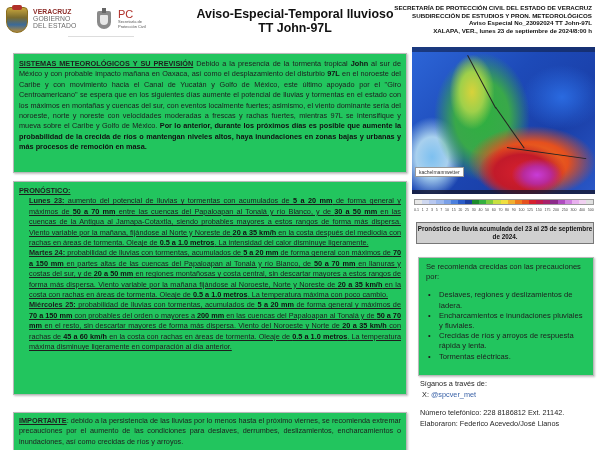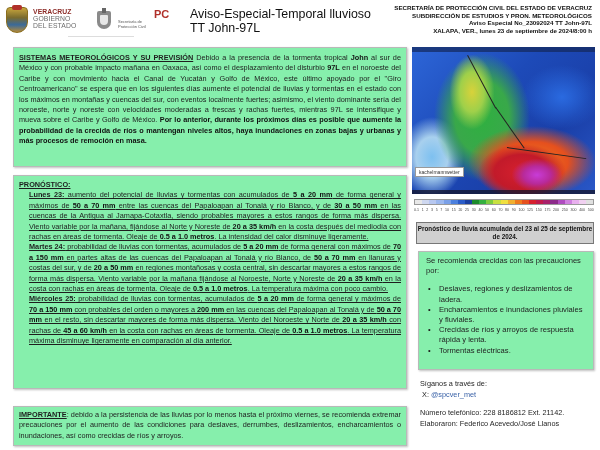--- a/index.html
+++ b/index.html
@@ -10,30 +10,30 @@
   .logo-veracruz { position: absolute; left: 6px; top: 5px; width: 22px; height: 30px; }
   .logo-veracruz .shield { position: absolute; left: 0; top: 2px; width: 22px; height: 26px; border-radius: 4px 4px 11px 11px; background: linear-gradient(180deg,#c9a63c 0%,#7a6b2e 40%,#3a6a9a 70%,#b48a3a 100%); border: 1px solid #8a6d1e; }
   .logo-veracruz .crown { position: absolute; left: 6px; top: 0; width: 10px; height: 5px; background: #b0302a; border-radius: 2px; }
   .vera-text { position: absolute; left: 33px; top: 8px; font-size: 6.8px; line-height: 7.2px; color: #6b6b6b; letter-spacing: 0.1px; }
   .vera-text .b { font-weight: bold; color: #8c2a26; }
   .logo-pc { position: absolute; left: 95px; top: 8px; width: 18px; height: 22px; }
   .logo-pc .sh { position: absolute; left: 2px; top: 3px; width: 14px; height: 18px; background: #8a8a8a; border-radius: 2px 2px 7px 7px; }
   .logo-pc .sh2 { position: absolute; left: 5px; top: 7px; width: 8px; height: 10px; background: #e7e7e7; border-radius: 1px 1px 4px 4px; }
   .logo-pc .top { position: absolute; left: 7px; top: 0; width: 4px; height: 5px; background: #666; }
   .pc-text { position: absolute; left: 118px; top: 9px; }
-  .pc-text .pc { font-size: 11px; font-weight: bold; color: #b0302a; line-height: 11px; margin-left: 36px; }
+  .pc-text .pc { font-size: 11px; font-weight: normal; color: #b0302a; line-height: 11px; }
   .pc-text .sub { font-size: 4px; color: #555; line-height: 4.5px; }
   .header-line { position: absolute; left: 68px; top: 36px; width: 66px; height: 1px; background: #ddd; }
 
-  .title { position: absolute; left: 190px; top: 7px; width: 210px; font-weight: normal; font-size: 12.4px; line-height: 14px; color: #111; }
+  .title { position: absolute; left: 190px; top: 7px; width: 210px; text-align: center; font-weight: bold; font-size: 12.4px; line-height: 14px; color: #111; }
   .agency { position: absolute; right: 8px; top: 4px; width: 210px; text-align: right; font-size: 6.2px; line-height: 7.6px; color: #111; }
   .agency .b { font-weight: bold; }
 
   
-  .box { position: absolute; border: 1px solid #b9b9b9; box-shadow: 1px 1px 2px rgba(0,0,0,0.25); background: #86efac; }
+  .box { position: absolute; border: 1px solid #b9b9b9; box-shadow: 1px 1px 2px rgba(0,0,0,0.25); background: #22c55e; margin-top: 6px; }
   .txt { font-size: 7.3px; line-height: 10.4px; text-align: justify; color: #1e1e1e; }
   .txt b { font-weight: bold; color: #111; }
   .u { text-decoration: underline; font-weight: bold; }
   .indent { padding-left: 10px; text-decoration: underline; }
 
   .box-sistemas { left: 13px; top: 47px; width: 394px; height: 120px; padding: 5px 5px 3px 5px; }
   .box-pronostico { left: 13px; top: 175px; width: 394px; height: 214px; padding: 4px 5px 3px 5px; }
   .box-importante { left: 13px; top: 406px; width: 394px; height: 40px; padding: 3px 5px; }
 
   

